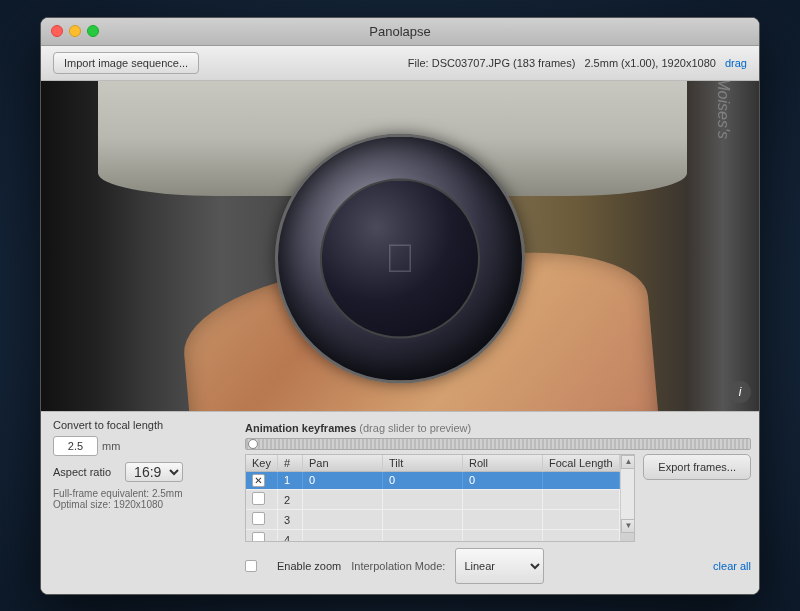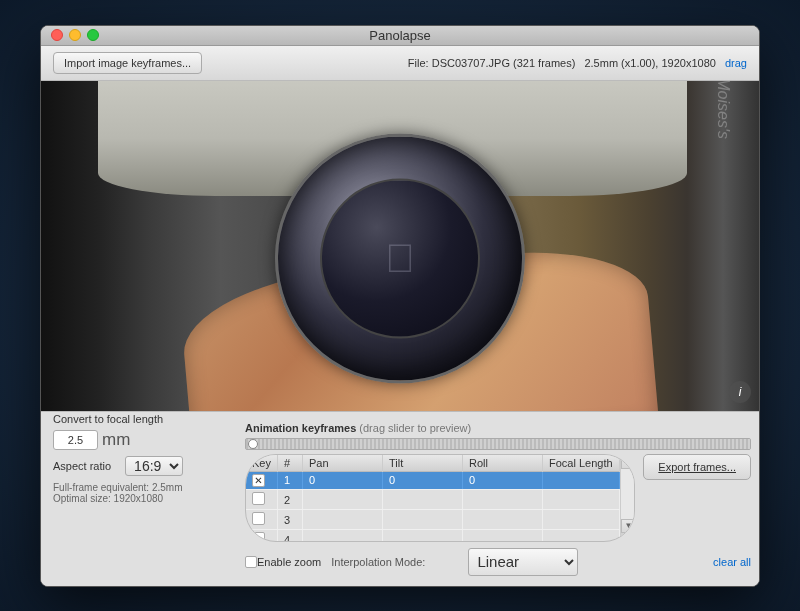--- a/index.html
+++ b/index.html
@@ -17,21 +17,21 @@
     .window {
       width: 720px;
       background: #e8e8e8;
       border-radius: 8px;
       box-shadow: 0 20px 60px rgba(0,0,0,0.7);
       overflow: hidden;
       border: 1px solid #555;
     }
     .titlebar {
       background: linear-gradient(to bottom, #d0d0d0, #b8b8b8);
-      height: 20px;
+      height: 28px;
       display: flex;
       align-items: center;
       justify-content: center;
       border-bottom: 1px solid #999;
       position: relative;
     }
     .titlebar-title {
       font-size: 13px;
       font-weight: 500;
       color: #333;
@@ -201,21 +201,21 @@
       width: 45px;
       height: 20px;
       border: 1px solid #aaa;
       border-radius: 3px;
       background: white;
       text-align: center;
       font-size: 11px;
       color: #333;
     }
     .unit-label {
-      font-size: 17px;
+      font-size: 11px;
       color: #555;
     }
     .aspect-row {
       display: flex;
       align-items: center;
       gap: 14px;
     }
     .aspect-select {
       height: 20px;
       border: 1px solid #aaa;
@@ -336,69 +336,66 @@
     }
     .export-btn {
       background: linear-gradient(to bottom, #f0f0f0, #d8d8d8);
       border: 1px solid #aaa;
       border-radius: 5px;
       padding: 6px 14px;
       font-size: 11px;
       color: #333;
       cursor: pointer;
       white-space: nowrap;
-      text-decoration: underline;
     }
     .checkbox-wrap {
       display: flex;
       align-items: center;
-      gap: 0;
+      gap: 20px;
     }
     .small-checkbox {
       width: 12px;
       height: 12px;
       border: 1px solid #aaa;
       border-radius: 2px;
       background: white;
     }
     .interp-label {
       font-size: 11px;
       color: #555;
     }
     .interp-select {
-      height: 28px;
+      height: 36px;
       border: 1px solid #aaa;
       border-radius: 3px;
       background: linear-gradient(to bottom, #f8f8f8, #e0e0e0);
-      font-size: 15px;
+      font-size: 11px;
       color: #333;
       padding: 0 4px;
       min-width: 80px;
-      margin-left: 33px;
     }
     .clear-all-link {
       color: #0066cc;
       cursor: pointer;
       font-size: 11px;
       margin-left: auto;
     }
     .left-controls {
       width: 200px;
-      padding: 0 12px;
+      padding: 6px 12px;
     }
     .keyframes-panel {
       flex: 1;
       padding: 10px 8px 10px 4px;
       display: flex;
       flex-direction: column;
       justify-content: center;
     }
     .table-and-scroll {
       display: flex;
-      border-radius: 31px;
     }
     .bottom-controls {
       display: flex;
       align-items: center;
       margin-top: 6px;
       gap: 10px;
     }
     .main-bottom {
       display: flex;
       background: #e0e0e0;
@@ -413,23 +410,23 @@
   <div class="titlebar">
     <div class="window-controls">
       <div class="wc-btn wc-close"></div>
       <div class="wc-btn wc-min"></div>
       <div class="wc-btn wc-max"></div>
     </div>
     <span class="titlebar-title">Panolapse</span>
   </div>
 
   <div class="toolbar">
-    <button class="toolbar-btn">Import image keyframes...</button>
+    <button class="toolbar-btn">Import image sequence...</button>
     <div class="file-info">
-      <span>File: DSC03707.JPG (321 frames)</span>
+      <span>File: DSC03707.JPG (183 frames)</span>
       <span style="margin-left:6px;">2.5mm (x1.00), 1920x1080</span>
       <span class="edit-link">drag</span>
     </div>
   </div>
 
   <div class="preview-area">
     <div class="preview-canvas">
       <div class="preview-bg"></div>
       <div class="ceiling-area"></div>
       <div class="hand-shape"></div>

